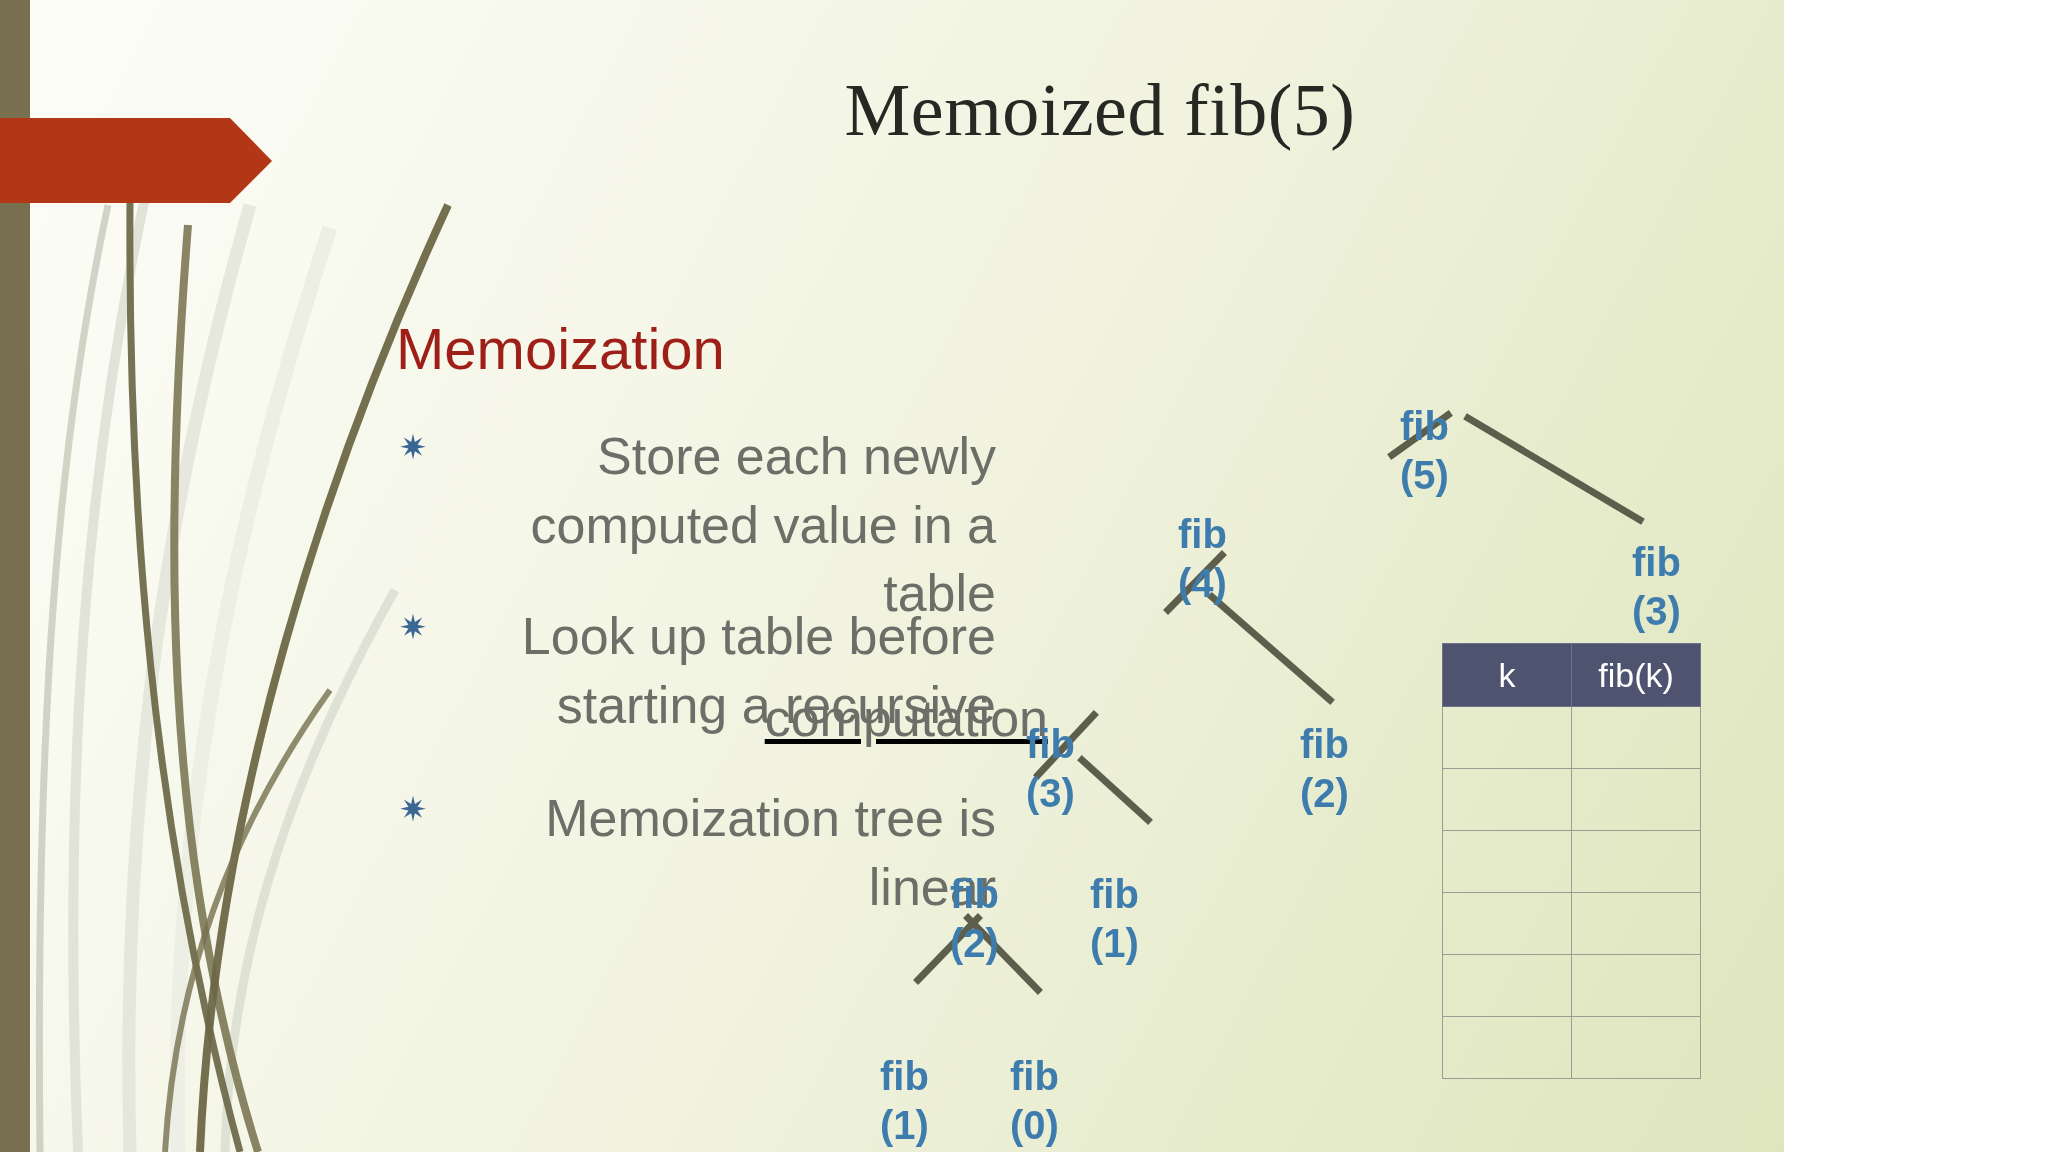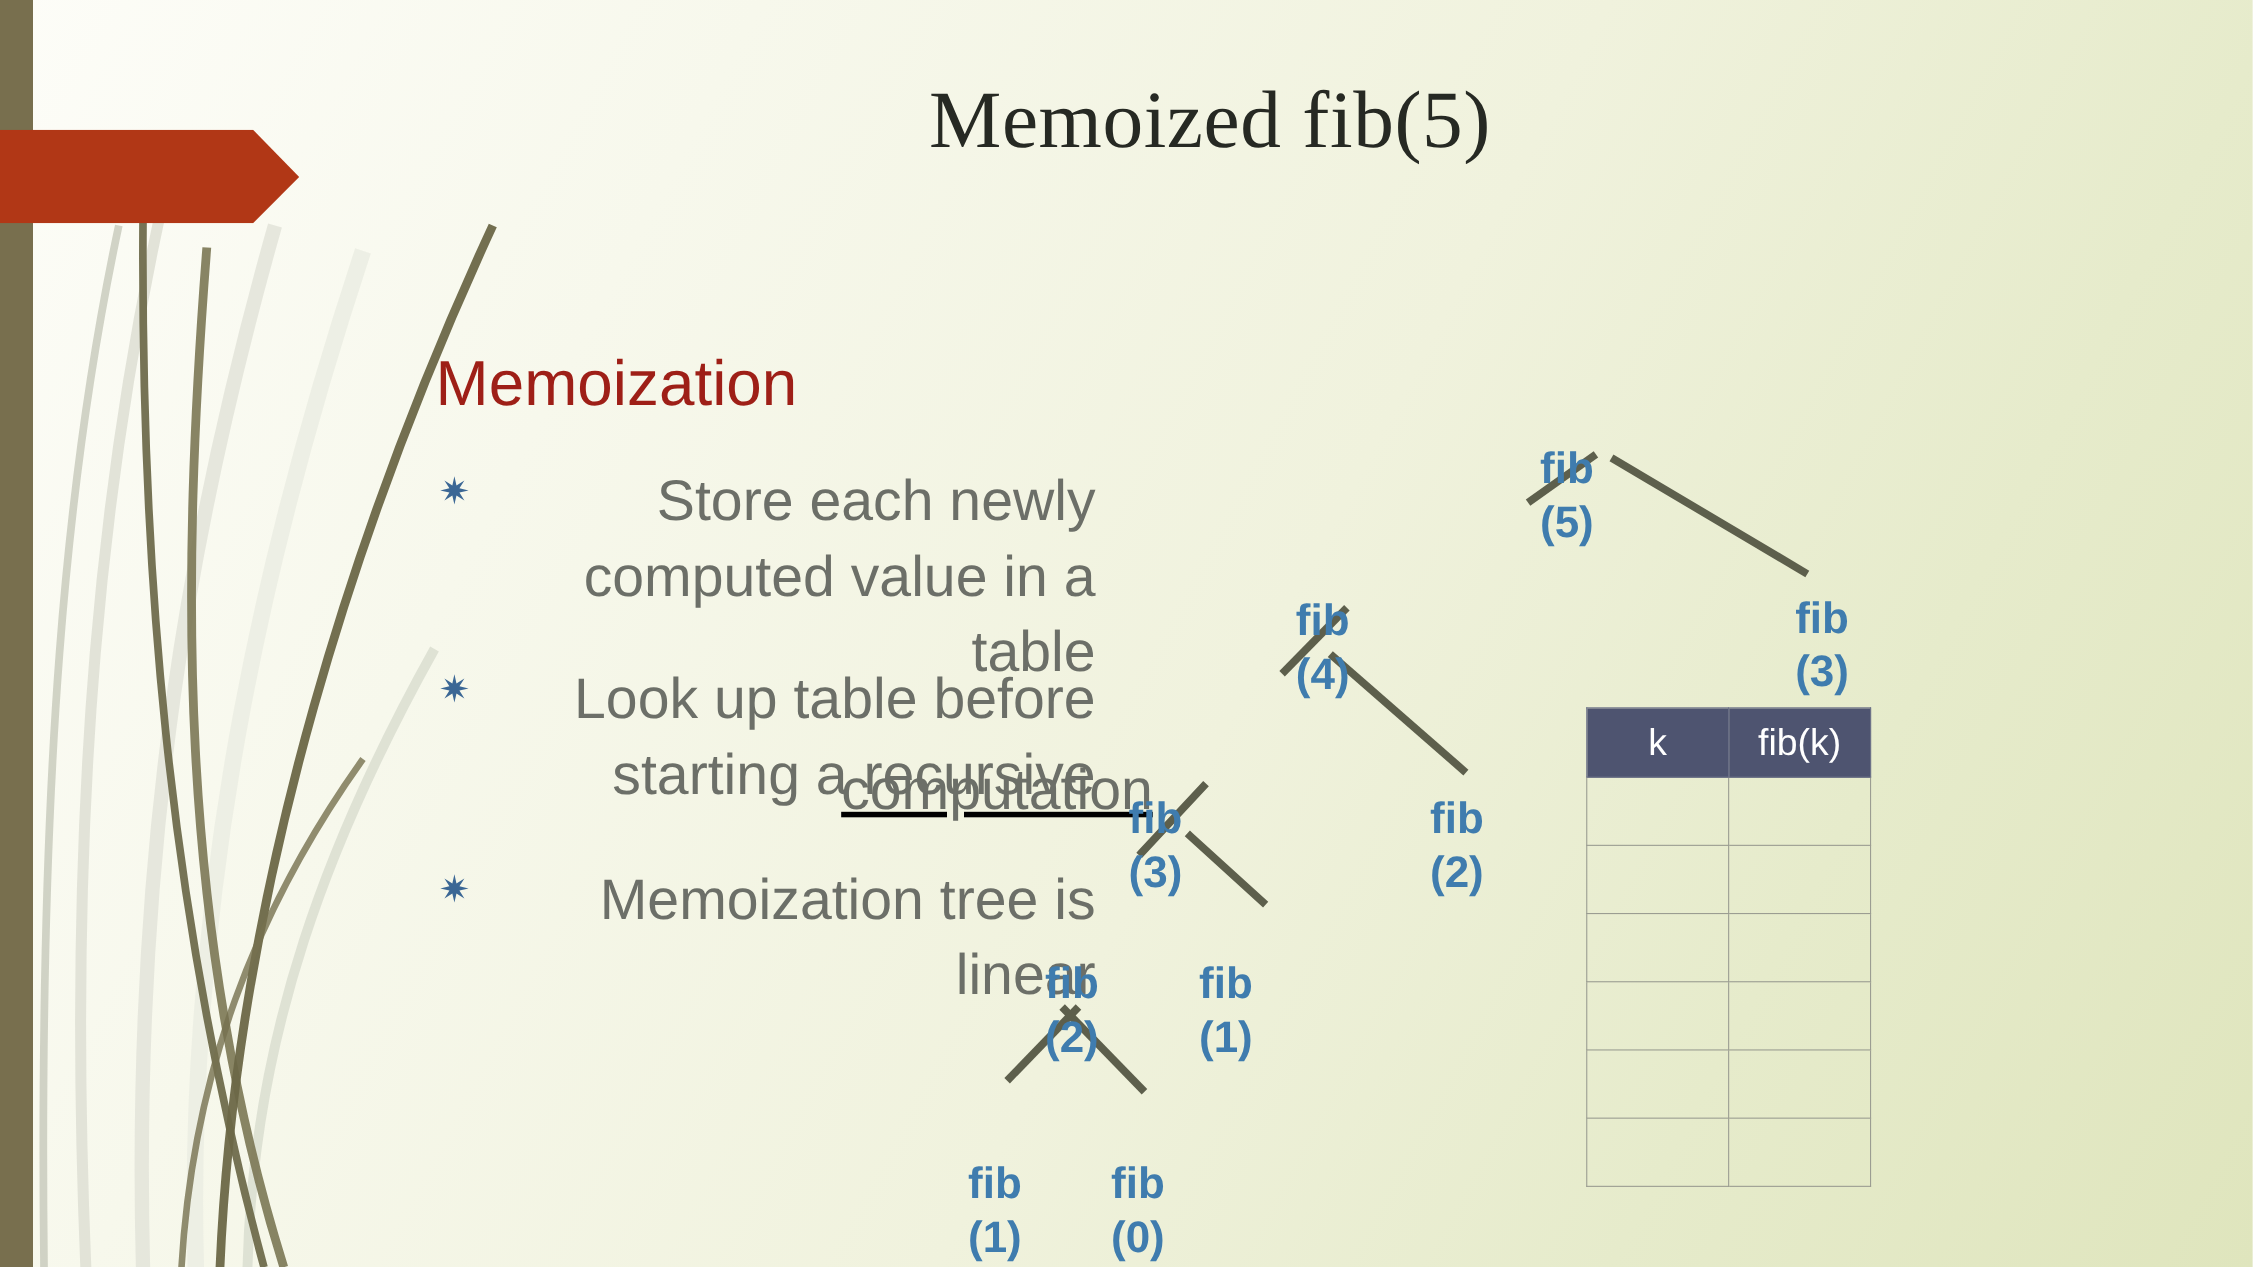--- a/index.html
+++ b/index.html
@@ -6,21 +6,21 @@
     margin: 0;
     padding: 0;
     background: #ffffff;
   }
   body {
     font-family: "Liberation Sans", sans-serif;
   }
 
   #slide {
     position: relative;
-    width: 2048px;
+    width: 1784px;
     height: 1152px;
     overflow: hidden;
     background: linear-gradient(118deg, #fdfdf8 0%, #f7f8ec 26%, #f0f2dd 55%, #e6ebcb 78%, #dfe5bd 100%);
   }
 
   
   .left-bar {
     position: absolute;
     left: 0; top: 0;
     width: 30px; height: 100%;
@@ -205,21 +205,21 @@
       <line x1="1168" y1="610" x2="1222" y2="555"></line>
       <line x1="1212" y1="597" x2="1330" y2="700"></line>
       <line x1="1038" y1="775" x2="1094" y2="715"></line>
       <line x1="1082" y1="760" x2="1148" y2="820"></line>
       <line x1="918" y1="980" x2="978" y2="918"></line>
       <line x1="968" y1="918" x2="1038" y2="990"></line>
     </g>
   </svg>
 
   <div class="node" style="left:1400px; top:382px;">fib(5)</div>
-  <div class="node" style="left:1178px; top:520px;">fib(4)</div>
+  <div class="node" style="left:1178px; top:490px;">fib(4)</div>
   <div class="node" style="left:1632px; top:518px;">fib(3)</div>
   <div class="node" style="left:1026px; top:700px;">fib(3)</div>
   <div class="node" style="left:1300px; top:700px;">fib(2)</div>
   <div class="node" style="left:950px; top:850px;">fib(2)</div>
   <div class="node" style="left:1090px; top:850px;">fib(1)</div>
   <div class="node" style="left:880px; top:1032px;">fib(1)</div>
   <div class="node" style="left:1010px; top:1032px;">fib(0)</div>
 
   <table class="memo-table">
     <thead>

